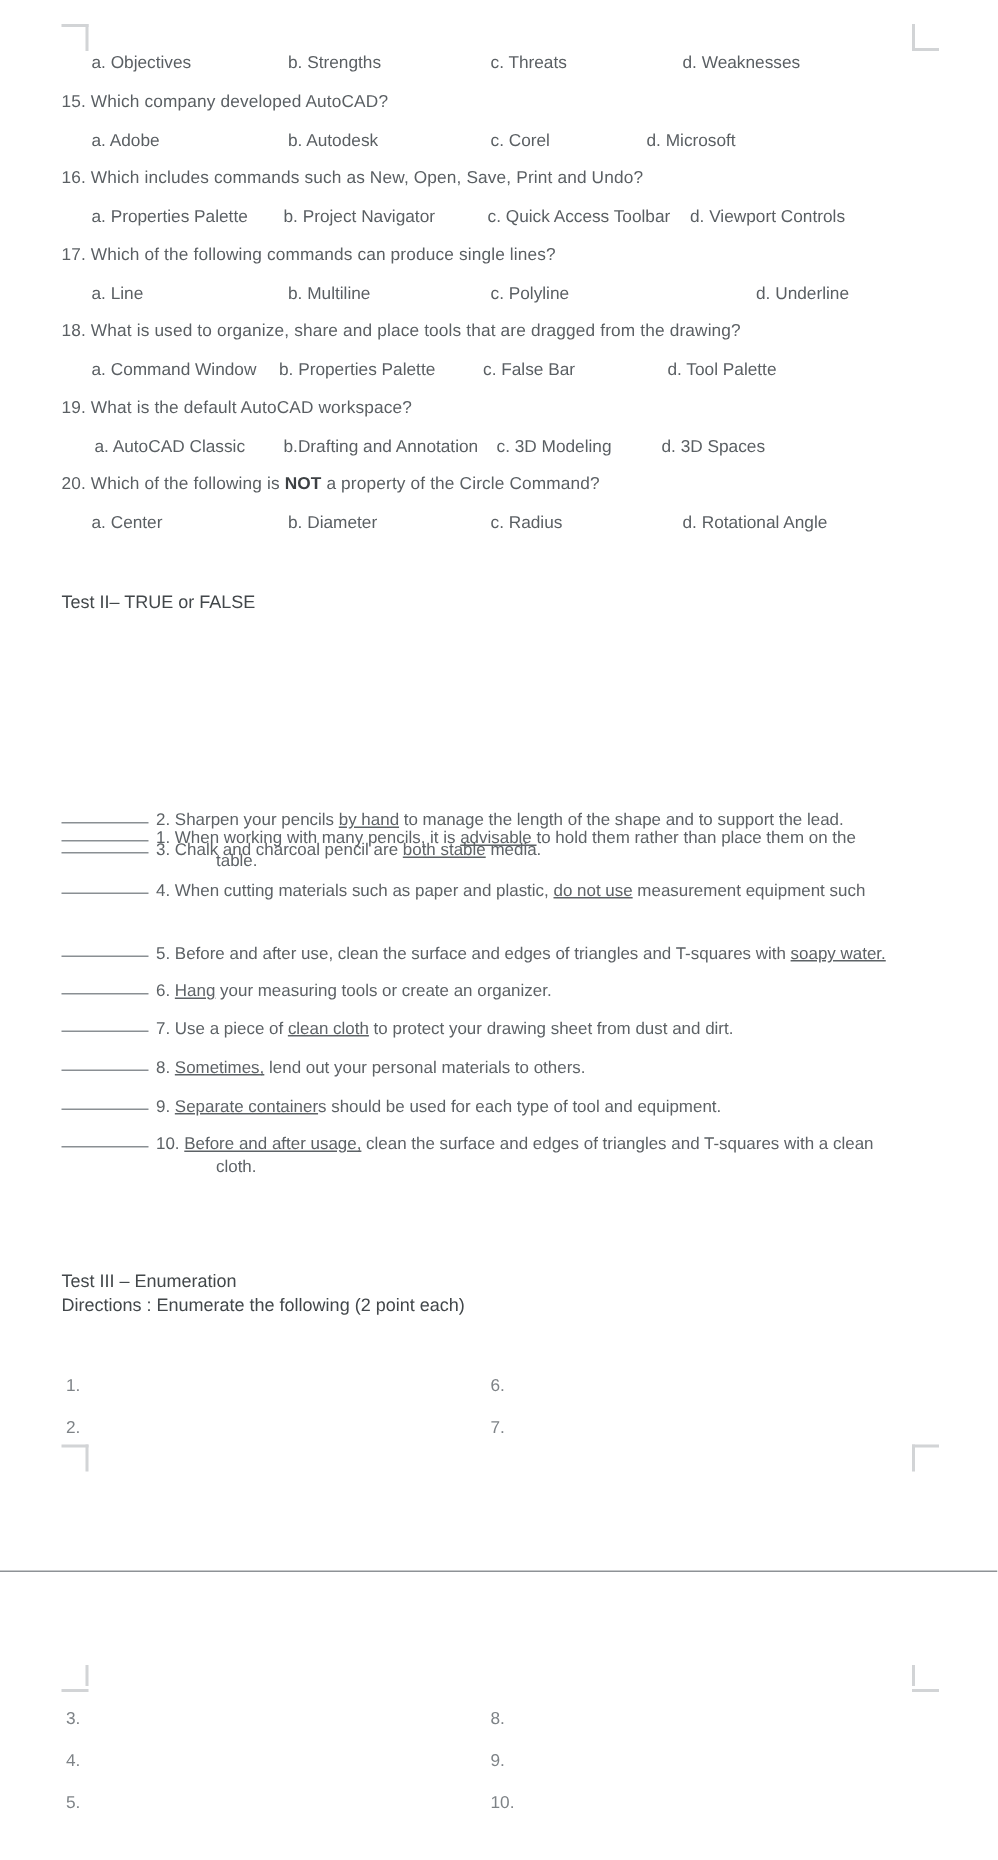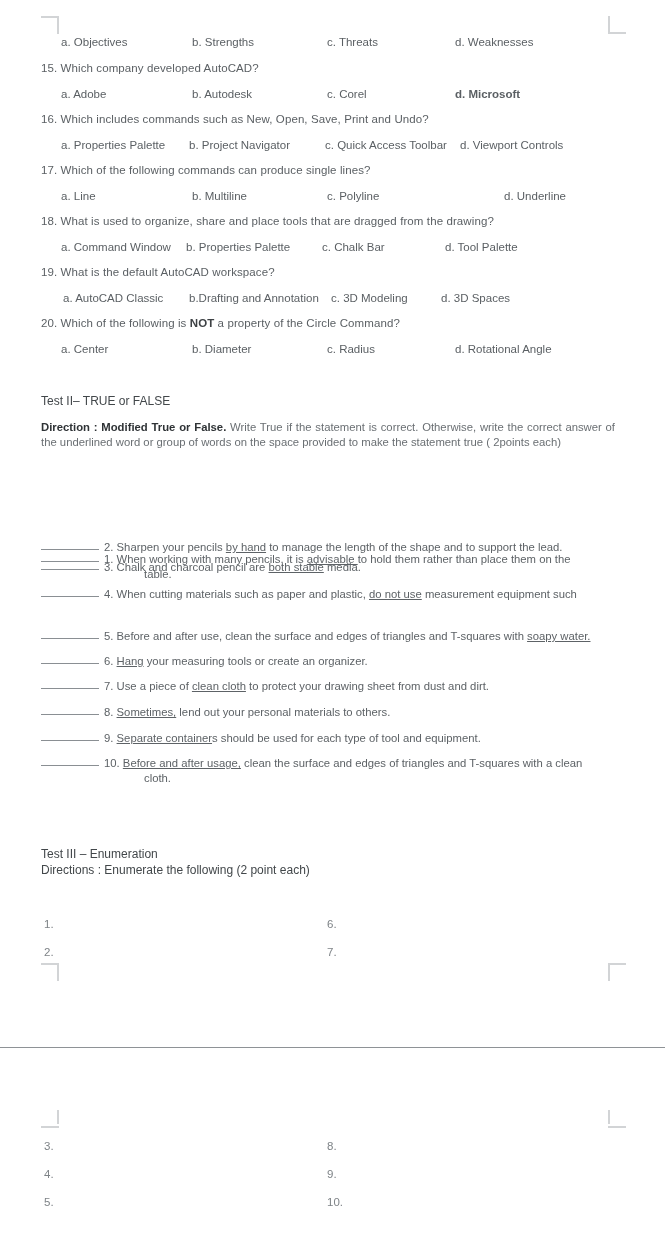--- a/index.html
+++ b/index.html
@@ -167,21 +167,21 @@
     <span class="opt" style="left:151px;">b. Strengths</span>
     <span class="opt" style="left:286px;">c. Threats</span>
     <span class="opt" style="left:414px;">d. Weaknesses</span>
   </div>
 
   <div class="q-stem abs" style="top:62px;">15. Which company developed AutoCAD?</div>
   <div class="opt-row abs" style="top:88px;">
     <span class="opt" style="left:20px;">a. Adobe</span>
     <span class="opt" style="left:151px;">b. Autodesk</span>
     <span class="opt" style="left:286px;">c. Corel</span>
-    <span class="opt" style="left:414px;font-weight:bold;">d. Microsoft</span>
+    <span class="opt" style="left:390px;">d. Microsoft</span>
   </div>
 
   <div class="q-stem abs" style="top:113px;">16. Which includes commands such as New, Open, Save, Print and Undo?</div>
   <div class="opt-row abs" style="top:139px;">
     <span class="opt" style="left:20px;">a. Properties Palette</span>
     <span class="opt" style="left:148px;">b. Project Navigator</span>
     <span class="opt" style="left:284px;">c. Quick Access Toolbar</span>
     <span class="opt" style="left:419px;">d. Viewport Controls</span>
   </div>
 
@@ -190,21 +190,21 @@
     <span class="opt" style="left:20px;">a. Line</span>
     <span class="opt" style="left:151px;">b. Multiline</span>
     <span class="opt" style="left:286px;">c. Polyline</span>
     <span class="opt" style="left:420px;margin-left:43px;">d. Underline</span>
   </div>
 
   <div class="q-stem abs" style="top:215px;">18. What is used to organize, share and place tools that are dragged from the drawing?</div>
   <div class="opt-row abs" style="top:241px;">
     <span class="opt" style="left:20px;">a. Command Window</span>
     <span class="opt" style="left:145px;">b. Properties Palette</span>
-    <span class="opt" style="left:281px;">c. Chalk Bar</span>
+    <span class="opt" style="left:281px;">c. False Bar</span>
     <span class="opt" style="left:404px;">d. Tool Palette</span>
   </div>
 
   <div class="q-stem abs" style="top:266px;">19. What is the default AutoCAD workspace?</div>
   <div class="opt-row abs" style="top:292px;">
     <span class="opt" style="left:22px;">a. AutoCAD Classic</span>
     <span class="opt" style="left:148px;">b.Drafting and Annotation</span>
     <span class="opt" style="left:290px;">c. 3D Modeling</span>
     <span class="opt" style="left:400px;">d. 3D Spaces</span>
   </div>
@@ -213,23 +213,20 @@
     <span>20. Which of the following is </span><span class="bold">NOT</span><span> a property of the Circle Command?</span>
   </div>
   <div class="opt-row abs" style="top:343px;">
     <span class="opt" style="left:20px;">a. Center</span>
     <span class="opt" style="left:151px;">b. Diameter</span>
     <span class="opt" style="left:286px;">c. Radius</span>
     <span class="opt" style="left:414px;">d. Rotational Angle</span>
   </div>
 
   <div class="sec-title abs" style="top:394px;text-align:right;">Test II– TRUE or FALSE</div>
-  <div class="sec-dir abs" style="top:420px;">
-    <b>Direction  :  Modified  True  or  False.</b><span> Write  True  if  the  statement  is correct. Otherwise, write  the  correct answer  of  the  underlined  word  or  group  of  words  on  the  space  provided  to  make  the  statement  true ( 2points each)</span>
-  </div>
 
   <div id="tf-list">
       <div class="tf-item abs" style="top: 512px; margin-top: 40px;"><span class="tf-blank"></span><span>1. </span><span>When working with many pencils, it is </span><u>advisable </u><span>to hold them rather than place them on the</span><span class="tf-cont">table.</span></div>
       <div class="tf-item abs" style="top: 540px;"><span class="tf-blank"></span><span>2. </span><span>Sharpen your pencils </span><u>by hand</u><span> to manage the length of the shape and to support the lead.</span></div>
       <div class="tf-item abs" style="top: 560px;"><span class="tf-blank"></span><span>3. </span><span>Chalk and charcoal pencil are </span><u>both stable</u><span> media.</span></div>
       <div class="tf-item abs" style="top: 587px;"><span class="tf-blank"></span><span>4. </span><span>When  cutting  materials such as paper and plastic, </span><u>do not use</u><span> measurement  equipment  such</span></div>
       <div class="tf-item abs" style="top: 629px;"><span class="tf-blank"></span><span>5. </span><span>Before and after use, clean the surface and edges of triangles and T-squares with </span><u>soapy water.</u></div>
       <div class="tf-item abs" style="top: 654px;"><span class="tf-blank"></span><span>6. </span><u>Hang</u><span> your measuring tools or create an organizer.</span></div>
       <div class="tf-item abs" style="top: 679px;"><span class="tf-blank"></span><span>7. </span><span>Use a  piece of </span><u>clean cloth</u><span> to protect your drawing  sheet from dust and dirt.</span></div>
       <div class="tf-item abs" style="top: 705px;"><span class="tf-blank"></span><span>8. </span><u>Sometimes,</u><span> lend out your personal materials to others.</span></div>

